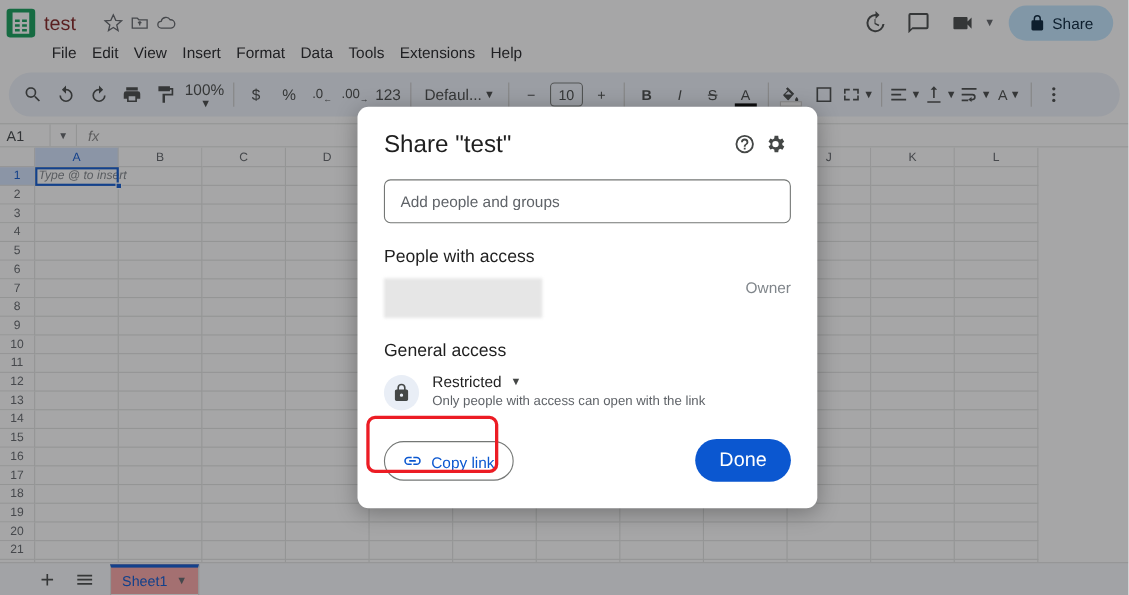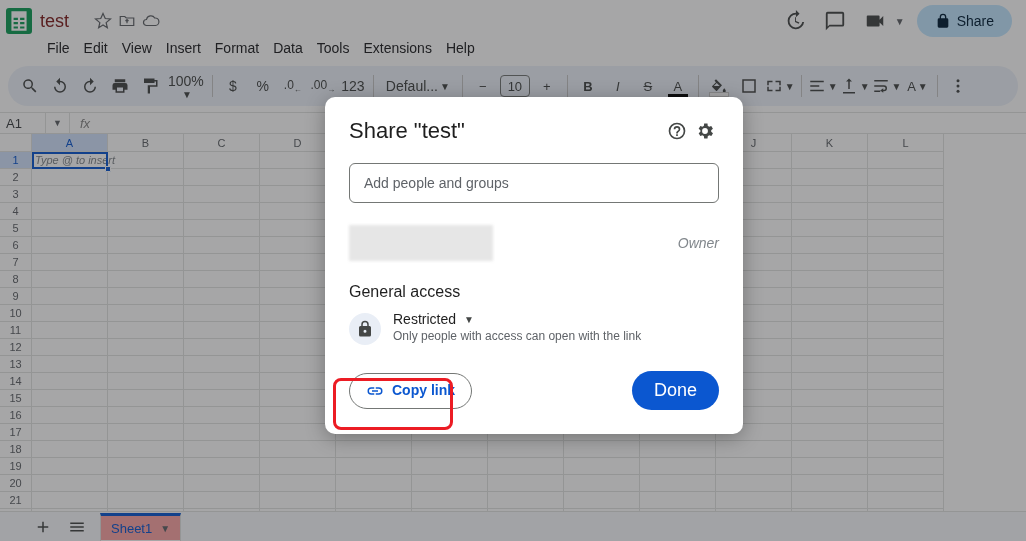--- a/index.html
+++ b/index.html
@@ -222,21 +222,21 @@
     font-size: 14px;
     color:#1f1f1f;
     margin-bottom: 22px;
     background:#fff;
   }
   .add-input::placeholder { color:#5f6368; }
   .section-title {
     font-size: 16px; font-weight:500; color:#1f1f1f; margin-bottom:10px;
   }
   .person-row {
-    display:flex; align-items:center; gap:10px; margin-bottom: 22px; height: 36px; font-style: italic;
+    display:flex; align-items:flex-start; gap:10px; margin-bottom: 22px; height: 36px;
   }
   .person-placeholder {
     width: 144px; height: 36px; background:#e6e6e6;
     filter: blur(1.5px);
   }
   .owner-label {
     margin-left:auto; color:#80868b; font-size:14px;
   }
   .ga-row { display:flex; align-items:flex-start; gap:12px; margin-bottom: 26px; margin-top:6px;}
   .lock-circle {
@@ -250,23 +250,23 @@
   .ga-top .caret-d { font-size:10px; color:#444746; margin-left:2px;}
   .ga-sub { font-size:12px; color:#5f6368; margin-top:2px;}
   .dlg-footer {
     display:flex; align-items:center; justify-content:space-between;
   }
   .copy-link-btn {
     border:1px solid #747775;
     border-radius: 20px;
     background:#fff;
     color:#0b57d0;
-    font-size:14px; font-weight:700;
+    font-size:14px; font-weight:400;
     padding: 8px 16px;
-    display:flex; align-items:flex-start; gap:8px;
+    display:flex; align-items:flex-end; gap:8px;
   }
   .copy-link-btn svg { width:18px; height:18px; fill:#0b57d0; }
   .done-btn {
     background:#0b57d0; color:#fff;
     border:none; border-radius:20px;
     padding:9px 22px; font-size:18px; font-weight:500;
   }
   .red-highlight {
     position:absolute;
     left: 333px; top: 378px;
@@ -843,20 +843,21 @@
     </div>
     <div class="dlg-icon">
       <svg viewBox="0 0 24 24">
           <path d="m19.4 13 .1-1-.1-1 2.1-1.6-2-3.4-2.5 1a7 7 0 0 0-1.7-1L15 3h-4l-.4 2.9a7 7 0 0 0-1.7 1l-2.5-1-2 3.4L6.5 11l-.1 1 .1 1-2.1 1.6 2 3.4 2.5-1a7 7 0 0 0 1.7 1L11 21h4l.4-2.9a7 7 0 0 0 1.7-1l2.5 1 2-3.4zM12 15.5A3.5 3.5 0 1 1 15.5 12 3.5 3.5 0 0 1 12 15.5z"></path>
         </svg>
     </div>
   </div>
 
   <input class="add-input" placeholder="Add people and groups" style="">
 
+  <div class="section-title">People with access</div>
   <div class="person-row">
     <div class="person-placeholder"></div>
     <div class="owner-label">Owner</div>
   </div>
 
   <div class="section-title">General access</div>
   <div class="ga-row">
     <div class="lock-circle">
       <svg viewBox="0 0 24 24">
           <path d="M18 8h-1V6a5 5 0 0 0-10 0v2H6a2 2 0 0 0-2 2v10a2 2 0 0 0 2 2h12a2 2 0 0 0 2-2V10a2 2 0 0 0-2-2zM9 6a3 3 0 1 1 6 0v2H9V6zm3 11a2 2 0 1 1 2-2 2 2 0 0 1-2 2z"></path>

